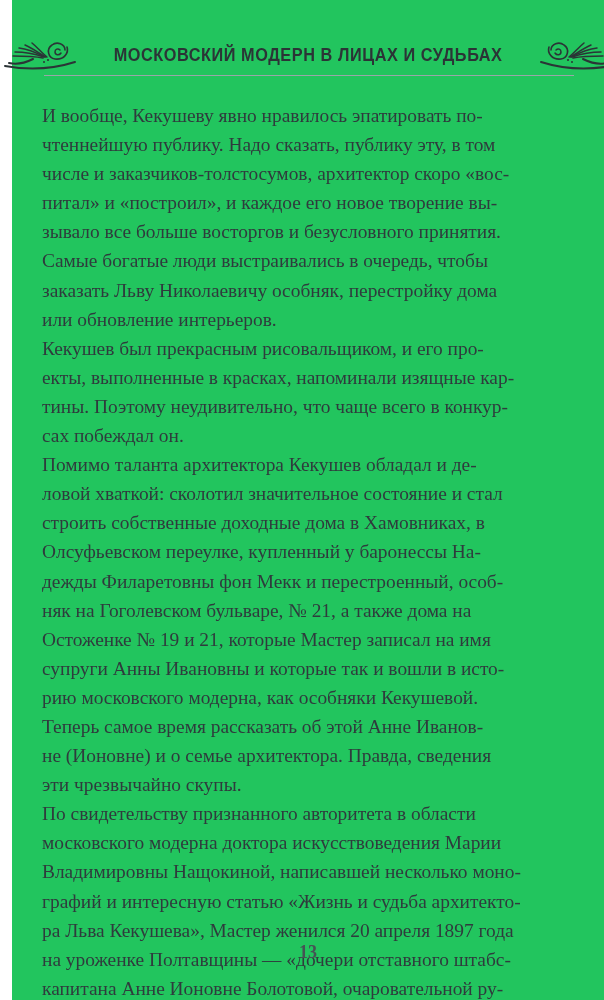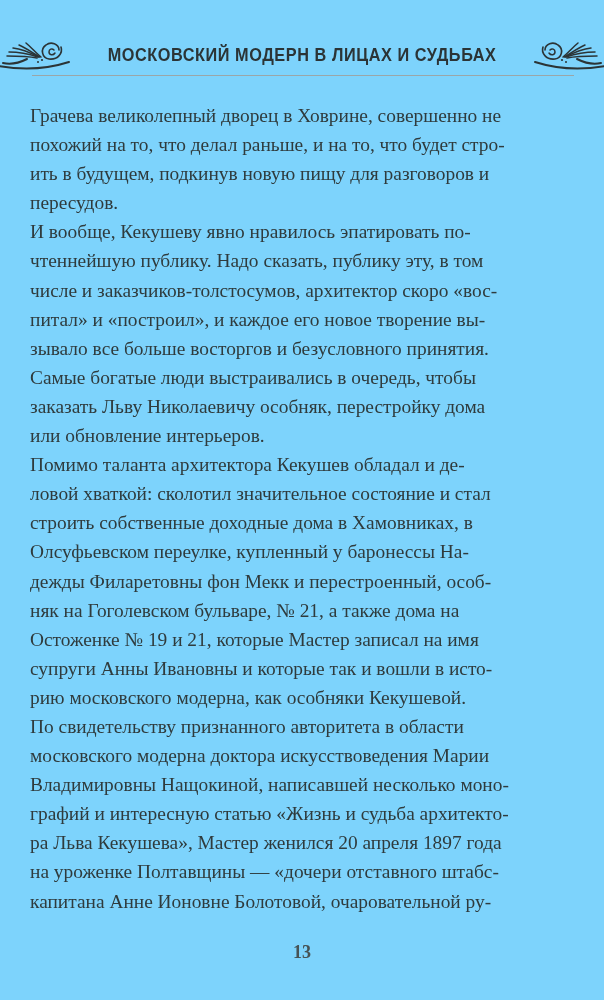--- a/index.html
+++ b/index.html
@@ -13,21 +13,22 @@
     background: #ffffff;
     font-family: "Liberation Serif", "DejaVu Serif", serif;
     color: #2e3a3c;
     overflow: hidden;
     position: relative;
   }
 
   .page {
     position: absolute;
     inset: 0;
-    background: #7dd3fc;
+    background: #22c55e;
+    margin-left: 12px;
   }
 
   
   .running-header {
     position: absolute;
     left: 30px;
     right: 30px;
     top: 40px;
     height: 42px;
   }
@@ -139,41 +140,44 @@
           <circle cx="45" cy="21" r="1.1" fill="#2b3436"></circle>
           <circle cx="41" cy="23" r="1.0" fill="#2b3436"></circle>
         </svg>
       </span>
 
     </div>
     <div class="header-rule"></div>
   </div>
 
   <div class="body-text">
-    <p class="para">Грачева великолепный дворец в Ховрине, совершенно не
-похожий на то, что делал раньше, и на то, что будет стро-
-ить в будущем, подкинув новую пищу для разговоров и
-пересудов.</p>
     <p class="para">    И вообще, Кекушеву явно нравилось эпатировать по-
 чтеннейшую публику. Надо сказать, публику эту, в том
 числе и заказчиков-толстосумов, архитектор скоро «вос-
 питал» и «построил», и каждое его новое творение вы-
 зывало все больше восторгов и безусловного принятия.
 Самые богатые люди выстраивались в очередь, чтобы
 заказать Льву Николаевичу особняк, перестройку дома
 или обновление интерьеров.</p>
+    <p class="para">    Кекушев был прекрасным рисовальщиком, и его про-
+екты, выполненные в красках, напоминали изящные кар-
+тины. Поэтому неудивительно, что чаще всего в конкур-
+сах побеждал он.</p>
     <p class="para">    Помимо таланта архитектора Кекушев обладал и де-
 ловой хваткой: сколотил значительное состояние и стал
 строить собственные доходные дома в Хамовниках, в
 Олсуфьевском переулке, купленный у баронессы На-
 дежды Филаретовны фон Мекк и перестроенный, особ-
 няк на Гоголевском бульваре, № 21, а также дома на
 Остоженке № 19 и 21, которые Мастер записал на имя
 супруги Анны Ивановны и которые так и вошли в исто-
 рию московского модерна, как особняки Кекушевой.</p>
+    <p class="para">    Теперь самое время рассказать об этой Анне Иванов-
+не (Ионовне) и о семье архитектора. Правда, сведения
+эти чрезвычайно скупы.</p>
     <p class="para">    По свидетельству признанного авторитета в области
 московского модерна доктора искусствоведения Марии
 Владимировны Нащокиной, написавшей несколько моно-
 графий и интересную статью «Жизнь и судьба архитекто-
 ра Льва Кекушева», Мастер женился 20 апреля 1897 года
 на уроженке Полтавщины — «дочери отставного штабс-
 капитана Анне Ионовне Болотовой, очаровательной ру-</p>
   </div>
 
   <div class="folio">13</div>

